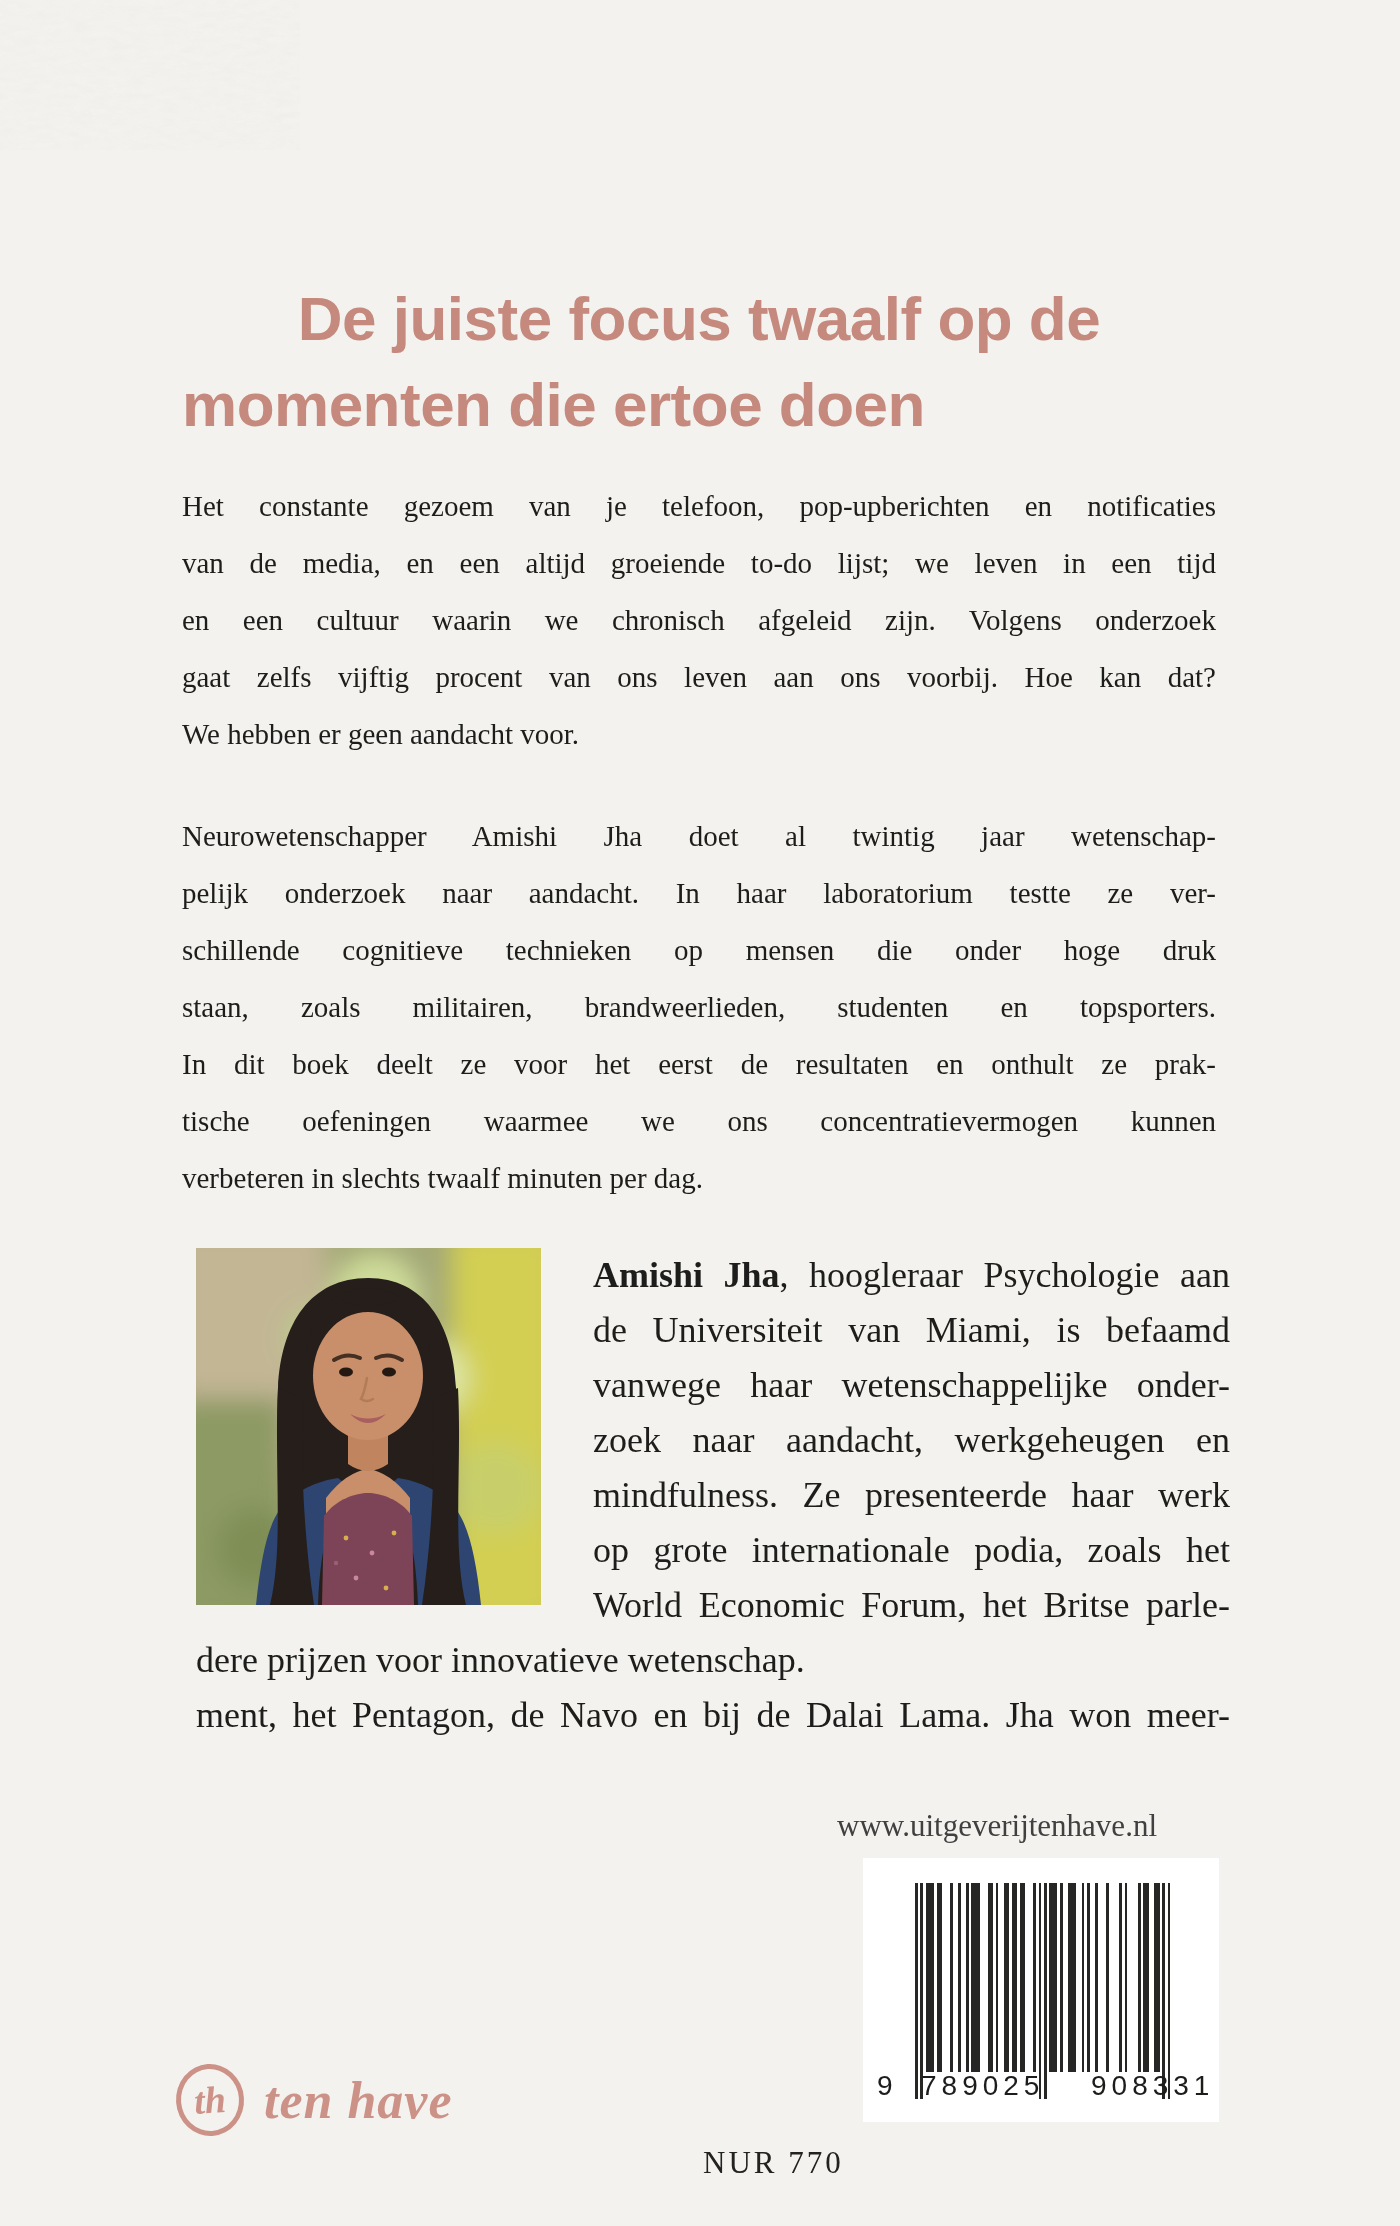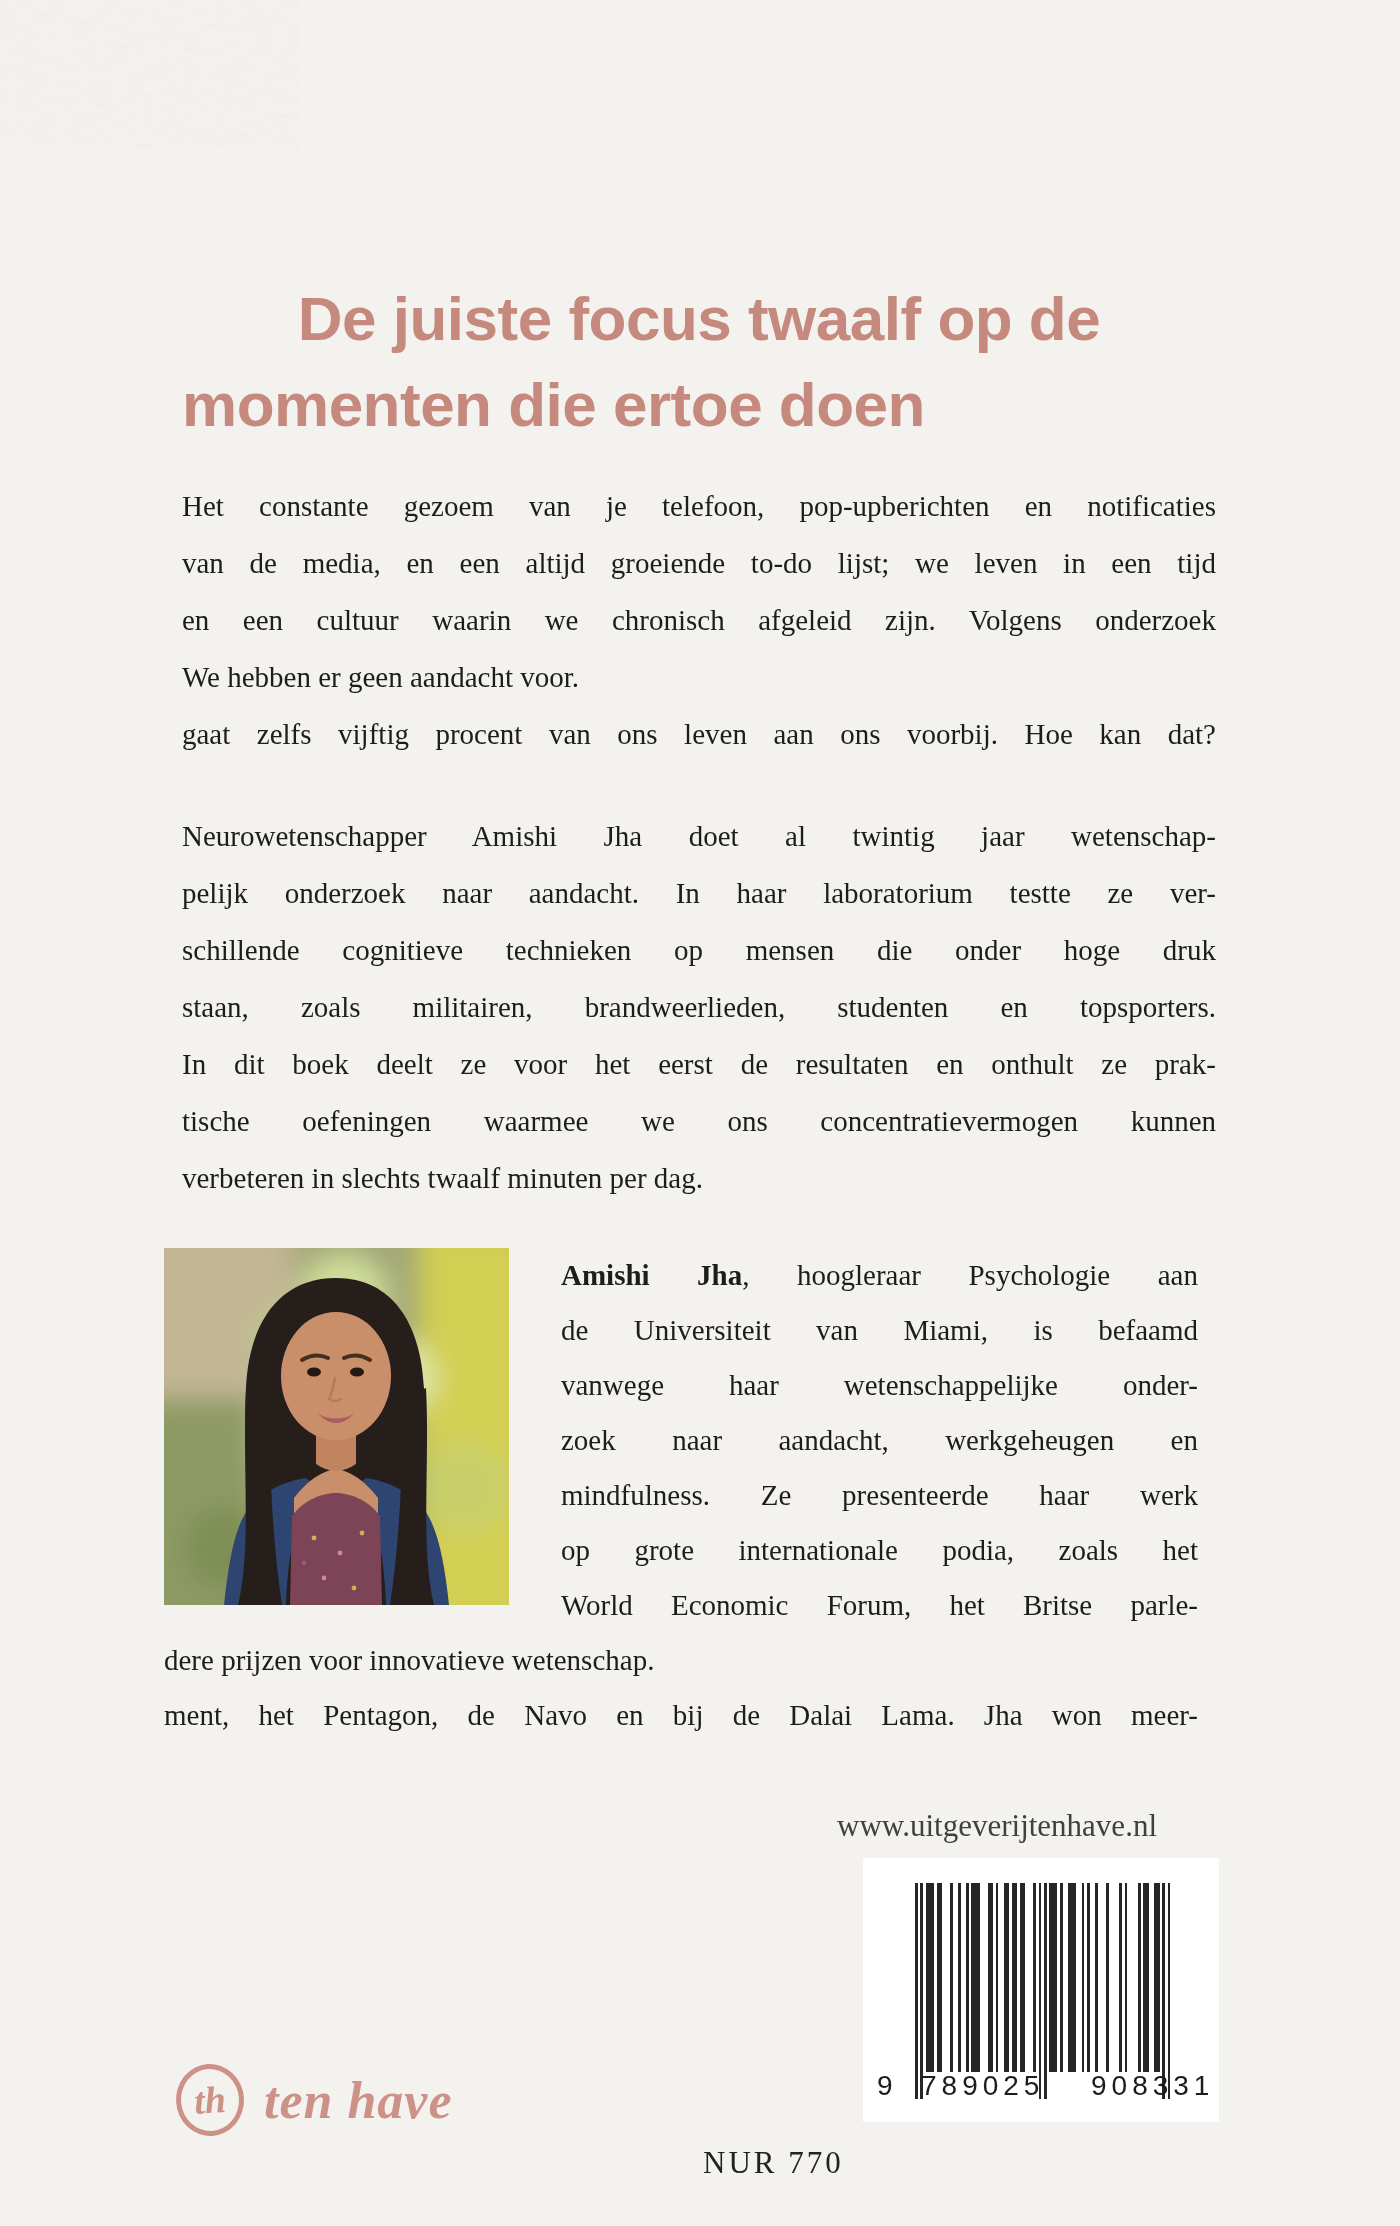--- a/index.html
+++ b/index.html
@@ -23,21 +23,21 @@
     color:#c5897d;
   }
   .tagline .line{text-align:center;text-align-last:center;}
   
   .para{position:absolute;left:182px;width:1034px;font-size:29px;line-height:57px;}
   .para1{top:478px;}
   .para2{top:808px;}
   .line{text-align:justify;text-align-last:justify;}
   .line.final{text-align-last:left;}
   
-  .bio{position:absolute;left:164px;top:1248px;width:1034px;font-size:29px;line-height:55px;}
+  .bio{position:absolute;left:196px;top:1248px;width:1034px;font-size:36px;line-height:55px;}
   .photo{
     float:left;width:345px;height:357px;
     margin-right:52px;margin-bottom:20px;
     background:#9aa briefly;
   }
   .photo svg{display:block;width:345px;height:357px;}
   .bio b{font-weight:700;}
   
   .website{
     position:absolute;top:1808px;left:0;right:243px;
@@ -82,22 +82,22 @@
 
   <h1 class="tagline">
       <div class="line">De juiste focus twaalf op de</div>
       <div class="line final">momenten die ertoe doen</div>
     </h1>
 
   <div class="para para1">
       <div class="line">Het constante gezoem van je telefoon, pop-upberichten en notificaties</div>
       <div class="line">van de media, en een altijd groeiende to-do lijst; we leven in een tijd</div>
       <div class="line">en een cultuur waarin we chronisch afgeleid zijn. Volgens onderzoek</div>
+      <div class="line">gaat zelfs vijftig procent van ons leven aan ons voorbij. Hoe kan dat?</div>
       <div class="line final">We hebben er geen aandacht voor.</div>
-      <div class="line">gaat zelfs vijftig procent van ons leven aan ons voorbij. Hoe kan dat?</div>
     </div>
 
   <div class="para para2">
       <div class="line">Neurowetenschapper Amishi Jha doet al twintig jaar wetenschap-</div>
       <div class="line">pelijk onderzoek naar aandacht. In haar laboratorium testte ze ver-</div>
       <div class="line">schillende cognitieve technieken op mensen die onder hoge druk</div>
       <div class="line">staan, zoals militairen, brandweerlieden, studenten en topsporters.</div>
       <div class="line">In dit boek deelt ze voor het eerst de resultaten en onthult ze prak-</div>
       <div class="line">tische oefeningen waarmee we ons concentratievermogen kunnen</div>
       <div class="line final">verbeteren in slechts twaalf minuten per dag.</div>

